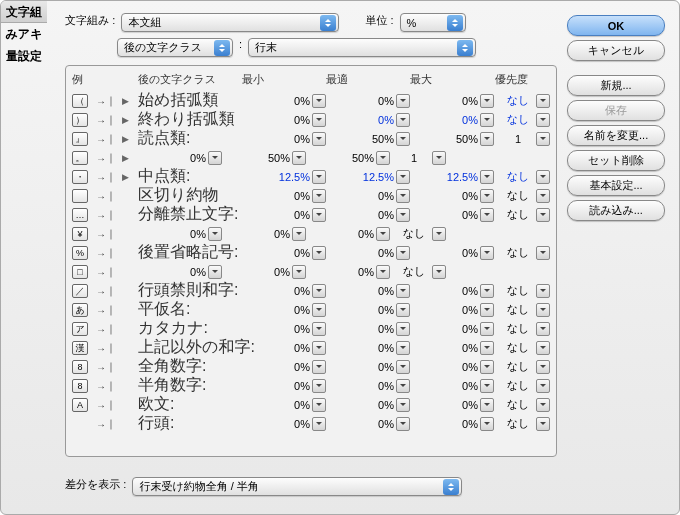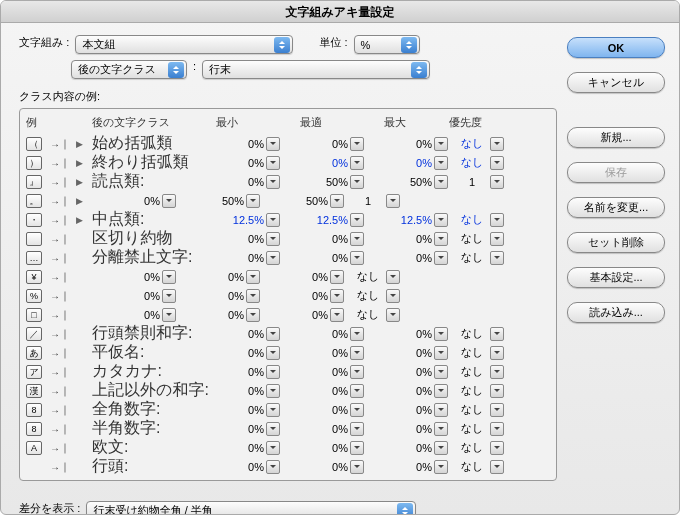--- a/index.html
+++ b/index.html
@@ -1,50 +1,50 @@
 <!DOCTYPE html>
 <html><head>
 <meta charset="utf-8">
 <style>
 *{box-sizing:border-box;margin:0;padding:0;font-family:"Hiragino Kaku Gothic Pro","Meiryo",sans-serif;font-size:11px}
 body{width:680px;height:515px;background:#fff}
-.dialog{width:680px;height:515px;background:linear-gradient(#f5f5f5,#e8e8e8);border:1px solid #aaa;border-radius:6px;overflow:hidden;display:flex;flex-direction:column}
+.dialog{width:680px;height:515px;background:linear-gradient(#f5f5f5,#e8e8e8);border:1px solid #aaa;border-radius:6px;overflow:hidden;display:flex;}
 .titlebar{height:22px;background:linear-gradient(#e8e8e8,#d0d0d0);border-bottom:1px solid #aaa;text-align:center;line-height:22px;font-weight:bold;font-size:12px}
 .body{flex:1;display:flex;padding:12px 14px 12px 18px;gap:10px}
 .main{flex:1;display:flex;flex-direction:column}
 .row{display:flex;align-items:flex-start;gap:6px;margin-bottom:6px}
 .lbl{font-size:11px}
 .select{display:inline-flex;align-items:center;height:19px;background:linear-gradient(#fdfdfd,#e0e0e0);border:1px solid #888;border-radius:4px;padding:0 2px 0 6px;cursor:default;box-shadow:0 1px 1px rgba(0,0,0,.15)}
 .select .txt{flex:1;font-size:11px;white-space:nowrap}
 .select .arr{width:16px;height:16px;margin-left:4px;background:linear-gradient(#7db9f0,#3a7fd0);border-radius:3px;display:flex;flex-direction:column;align-items:center;justify-content:center}
 .select .arr::before{content:"";border:3px solid transparent;border-bottom-color:#fff;margin-bottom:1px}
 .select .arr::after{content:"";border:3px solid transparent;border-top-color:#fff;margin-top:1px}
 .grid{border:1px solid #999;border-radius:4px;background:#f2f2f2;padding:4px 6px;flex:1;overflow:hidden;margin-top:2px}
 .ghead{display:flex;font-weight:normal;color:#333;padding:2px 0 4px 0}
 .col-ex{width:24px}
 .col-arrow{width:26px}
 .col-tri{width:16px}
 .col-name{width:104px}
-.col-num{width:84px;text-align:center;padding-right:22px}
+.col-num{width:84px;text-align:left;padding-right:22px}
 .col-pri{width:56px;text-align:right;padding-right:22px}
 .tbody{height:342px;overflow:hidden}
 .trow{display:flex;align-items:center;height:19px}
 .ex{width:24px;display:flex;align-items:center}
 .ex-box{width:16px;height:14px;border:1px solid #666;background:linear-gradient(#fff,#e4e4e4);border-radius:2px;font-size:9px;text-align:center;line-height:12px}
 .arrcell{width:26px;font-size:10px;color:#333}
 .tri{width:16px;color:#666;font-size:9px}
 .name{width:104px;font-size:16px;color:#333;white-space:nowrap}
 .numcell{width:84px;display:flex;align-items:center;justify-content:flex-end;gap:0}
 .numv{width:50px;text-align:right;font-size:11px}
 .blue{color:#0030dd}
 .dd{width:14px;height:14px;background:linear-gradient(#fafafa,#d4d4d4);border:1px solid #888;border-radius:2px;display:flex;align-items:center;justify-content:center;margin-left:2px}
 .dd::after{content:"";border:3px solid transparent;border-top-color:#444;margin-top:3px}
 .pricell{width:56px;display:flex;align-items:center;justify-content:flex-end}
 .priv{width:32px;text-align:center;font-size:11px}
-.btns{width:98px;display:flex;flex-direction:column;gap:14px;padding-top:2px}
+.btns{width:98px;display:flex;flex-direction:column;gap:4px;padding-top:2px}
 .btn{height:21px;background:linear-gradient(#fdfdfd,#e0e0e0);border:1px solid #888;border-radius:10px;font-size:11px;display:flex;align-items:center;justify-content:center;box-shadow:0 1px 1px rgba(0,0,0,.2)}
 .btn.primary{background:linear-gradient(#c7e0fb,#7fb5ef);border-color:#4a7fc0;font-weight:bold}
 .btn.disabled{color:#999}
 .gap{height:6px}
 </style>
 </head>
 <body>
 
 <div class="dialog">
   <div class="titlebar">文字組みアキ量設定</div>
@@ -67,21 +67,20 @@
         <span class="select" style="width:116px">
             <span class="txt">後の文字クラス</span>
             <span class="arr"></span>
           </span>
         <span class="lbl">:</span>
         <span class="select" style="width:228px">
             <span class="txt">行末</span>
             <span class="arr"></span>
           </span>
       </div>
-      <div class="lbl" style="margin:4px 0 2px 0">クラス内容の例:</div>
       <div class="grid">
         <div class="ghead">
           <span class="col-ex">例</span>
           <span class="col-arrow"></span>
           <span class="col-tri"></span>
           <span class="col-name">後の文字クラス</span>
           <span class="col-num">最小</span>
           <span class="col-num">最適</span>
           <span class="col-num">最大</span>
           <span class="col-pri">優先度</span>
@@ -276,20 +275,21 @@
                 <span class="priv">なし</span>
                 <span class="dd"></span>
               </span>
             </div>
             <div class="trow">
               <span class="ex">
                 <span class="ex-box">%</span>
               </span>
               <span class="arrcell">→｜</span>
               <span class="tri"></span>
+              <span class="name">後置省略記号:</span>
               <span class="numcell">
                 <span class="numv">0%</span>
                 <span class="dd"></span>
               </span>
               <span class="numcell">
                 <span class="numv">0%</span>
                 <span class="dd"></span>
               </span>
               <span class="numcell">
                 <span class="numv">0%</span>

